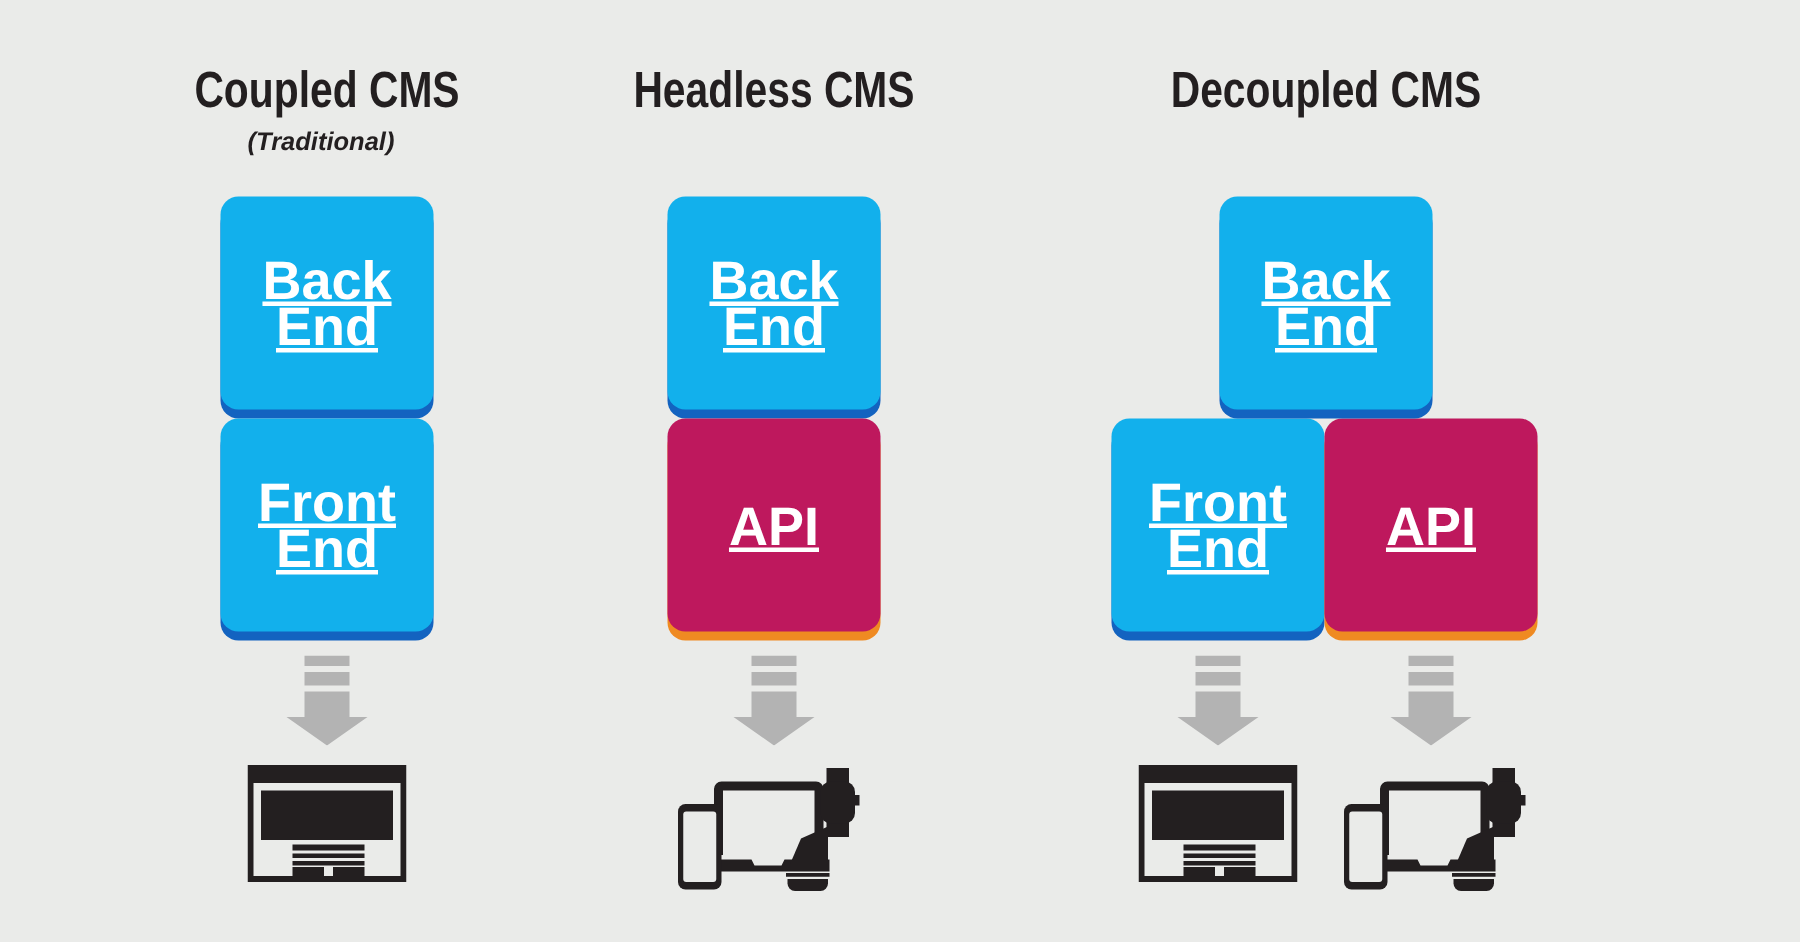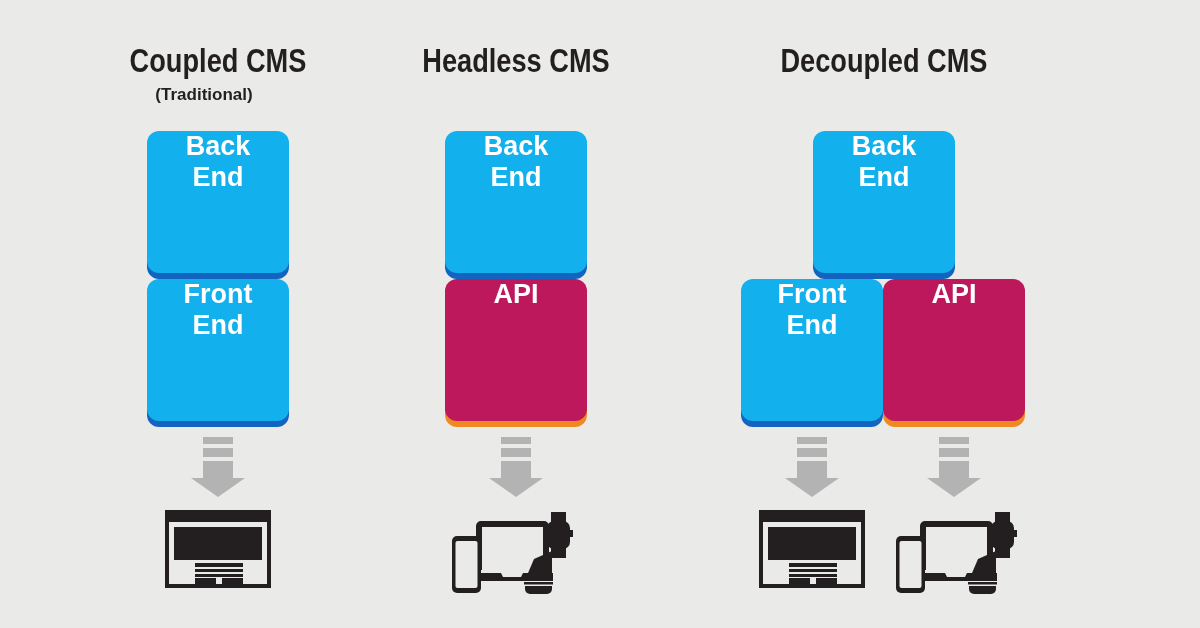--- a/index.html
+++ b/index.html
@@ -44,28 +44,30 @@
     line-height: 20px;
     white-space: nowrap;
   }
 
   
   .box {
     position: absolute;
     border-radius: 12px;
     box-sizing: border-box;
     display: flex;
+    align-items: center;
     justify-content: center;
     color: #ffffff;
     font-family: "Liberation Sans", sans-serif;
     font-weight: 700;
-    font-size: 27px;
+    font-size: 36px;
     line-height: 31px;
     text-align: center;
     white-space: pre-line;
+    text-decoration: underline;
   }
   .box.blue {
     background: #12b0ec;
     box-shadow: 0 6px 0 0 #1363c0;
   }
   .box.orange {
     background: #be185d;
     box-shadow: 0 6px 0 0 #ef8a22;
   }
   .box .box-label { pointer-events: none; }
@@ -85,21 +87,21 @@
   
   .z1 { z-index: 1; }
   .z2 { z-index: 2; }
 </style>
 </head>
 <body>
 
 <div class="canvas">
 
   <div class="col-title" style="left:78px; top:40px; width:280px;">Coupled CMS</div>
-  <div class="col-sub" style="left:64px; top:85px; width:280px;">(Traditional)</div>
+  <div class="col-sub" style="left:74px; top:85px; width:280px;font-style:italic;">(Traditional)</div>
 
   <div class="box blue z1" style="left:147px; top:131px; width:142px; height:142px;">
     <span class="box-label">Back
 End</span>
   </div>
   <div class="box blue z1" style="left:147px; top:279px; width:142px; height:142px;">
     <span class="box-label">Front
 End</span>
   </div>
 

